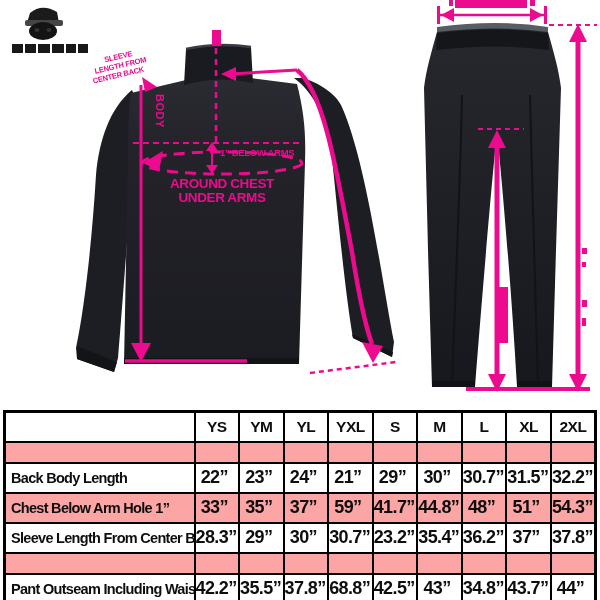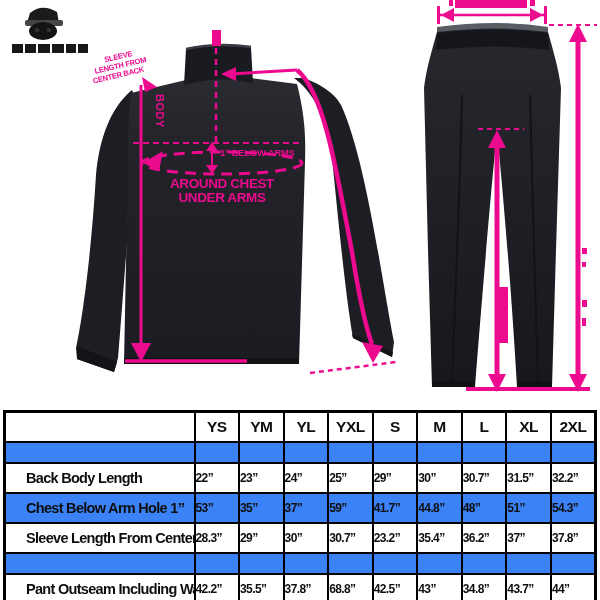--- a/index.html
+++ b/index.html
@@ -16,23 +16,23 @@
   table.size-table{
     position:absolute;left:3px;top:410px;width:594px;height:196px;
     border-collapse:collapse;table-layout:fixed;border:3px solid #000;
     background:#fff;
   }
   .size-table th,.size-table td{
     border:2px solid #000;color:#0e0e0e;font-weight:bold;white-space:nowrap;
     padding:0;overflow:hidden;
   }
   .size-table th{font-size:15.5px;text-align:center;letter-spacing:-0.5px;height:21px;}
-  .size-table td.label{font-size:14.5px;text-align:left;padding-left:20px;letter-spacing:-0.7px;height:21px;}
-  .size-table td.val{font-size:12px;text-align:left;padding-right:5px;letter-spacing:-0.6px;}
-  .size-table tr.row-blue td{background:#3b82f6;}
+  .size-table td.label{font-size:14.5px;text-align:left;padding-left:5px;letter-spacing:-0.7px;height:21px;}
+  .size-table td.val{font-size:18px;text-align:center;padding-right:5px;letter-spacing:-0.6px;}
+  .size-table tr.row-blue td{background:#fca5a5;}
   .size-table tr.spacer td{height:14px;}
 </style>
 </head>
 <body>
 
 <div class="stage">
 
   <svg width="600" height="398" viewBox="0 0 600 398">
     <defs>
       <linearGradient id="gJack" x1="0" y1="0" x2="0" y2="1">
@@ -187,30 +187,30 @@
           <td></td>
           <td></td>
           <td></td>
           <td></td>
     </tr>
     <tr>
       <td class="label">Back Body Length</td>
       <td class="val">22”</td>
       <td class="val">23”</td>
       <td class="val">24”</td>
-      <td class="val">25”</td>
+      <td class="val">21”</td>
       <td class="val">29”</td>
       <td class="val">30”</td>
       <td class="val">30.7”</td>
       <td class="val">31.5”</td>
       <td class="val">32.2”</td>
     </tr>
     <tr class="row-blue">
       <td class="label">Chest Below Arm Hole 1”</td>
-      <td class="val">53”</td>
+      <td class="val">33”</td>
       <td class="val">35”</td>
       <td class="val">37”</td>
       <td class="val">59”</td>
       <td class="val">41.7”</td>
       <td class="val">44.8”</td>
       <td class="val">48”</td>
       <td class="val">51”</td>
       <td class="val">54.3”</td>
     </tr>
     <tr>

